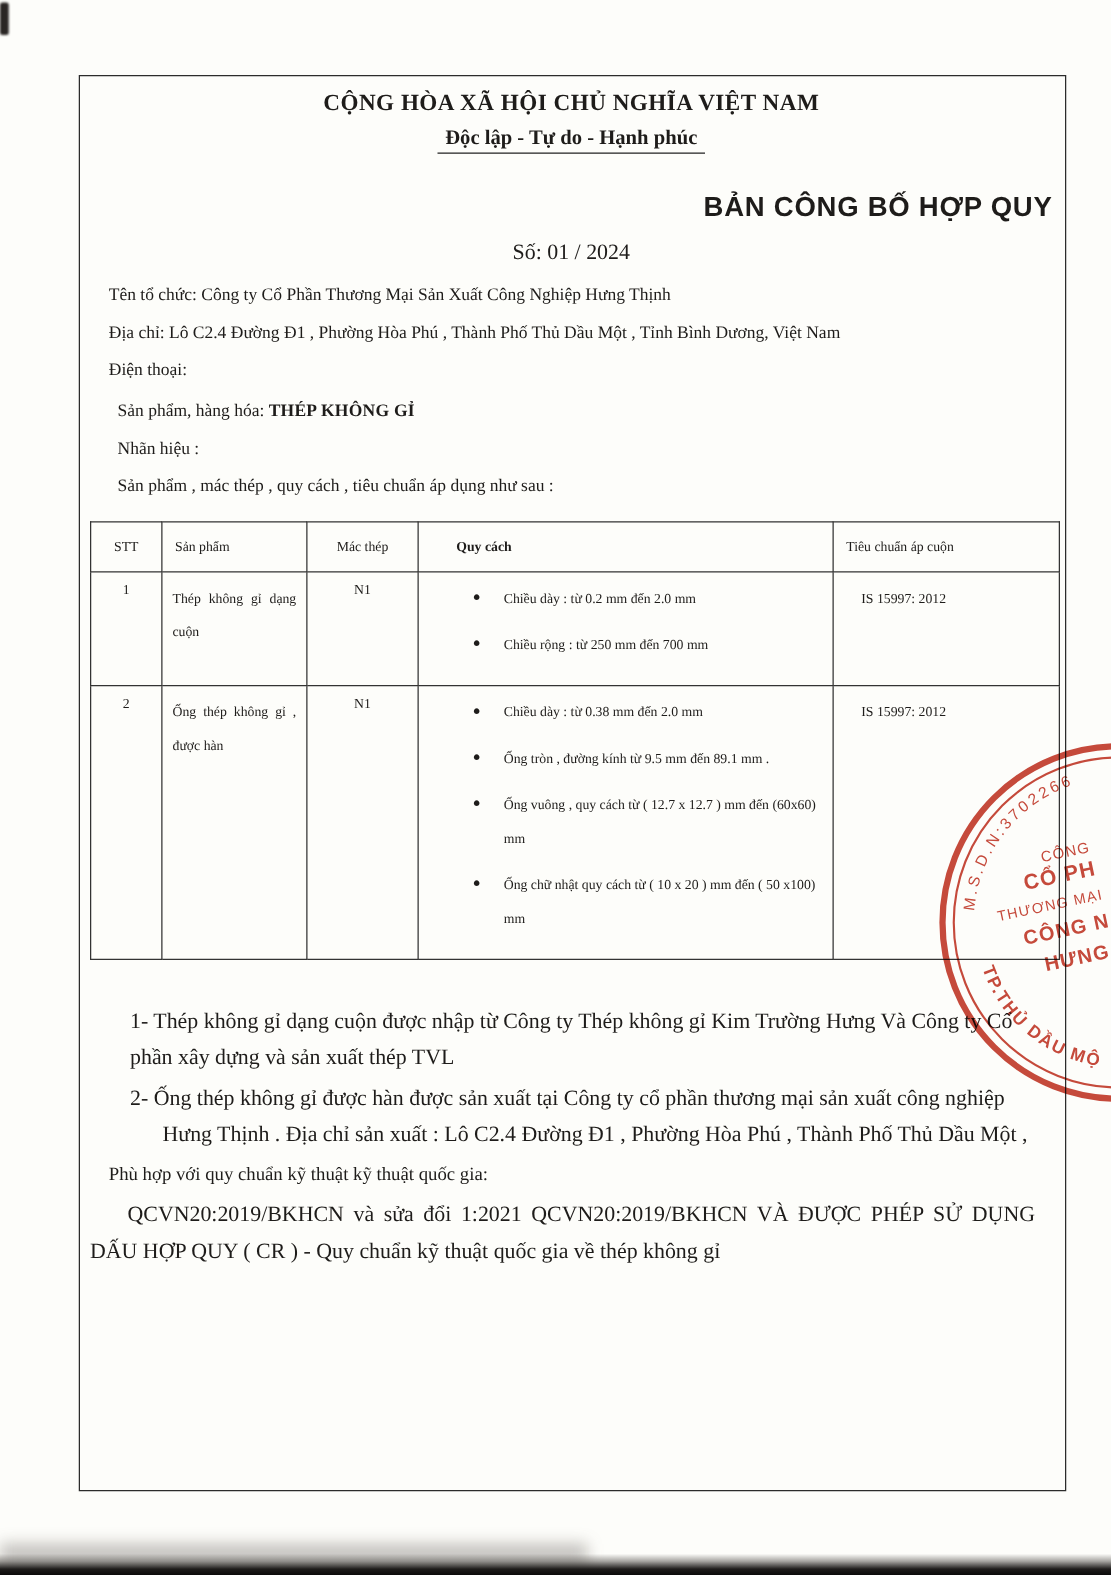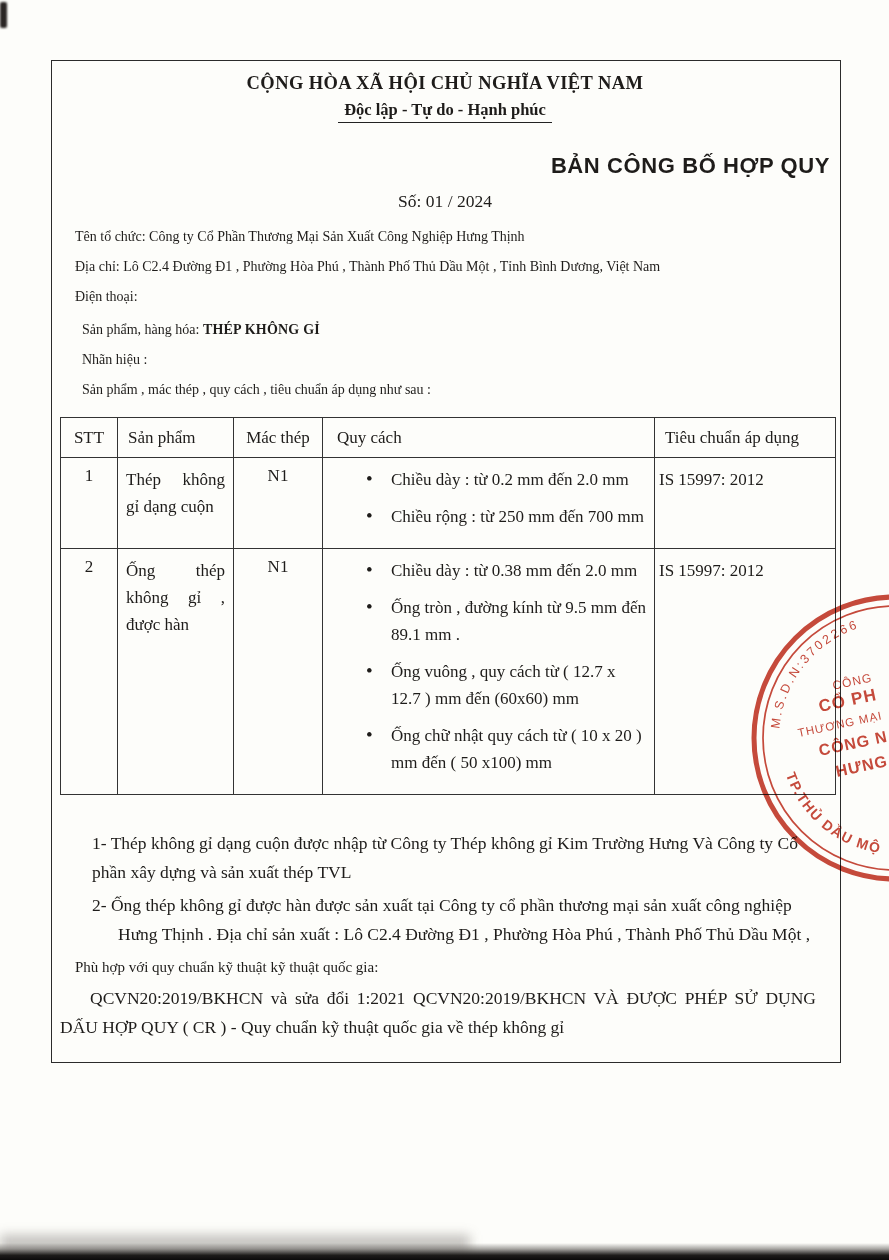--- a/index.html
+++ b/index.html
@@ -1,49 +1,49 @@
 <!DOCTYPE html>
 <html><head>
 <meta charset="utf-8">
 <style>
   * { margin:0; padding:0; box-sizing:border-box; }
   html,body { background:#ffffff; }
   body { font-family:"Liberation Serif","DejaVu Serif",serif; color:#1e1c1a; }
 
   .screen { position:relative; width:889px; height:1260px; background:#fdfdfa; overflow:hidden; }
 
-  .frame { position:absolute; left:51px; top:60px; width:790px; height:1003px;
+  .frame { position:absolute; left:63px; top:60px; width:790px; height:1133px;
            border:1.5px solid #2b2b2b; padding:12px 10px 0 8px; background:transparent; }
 
   .nat-title { text-align:center; font-weight:bold; font-size:18.5px; letter-spacing:.4px; }
   .motto { text-align:center; font-weight:bold; font-size:16.5px; margin-top:6px; }
   .motto span { display:inline-block; border-bottom:1.6px solid #222; padding:0 6px 2px 6px; }
 
   .doc-title { text-align:right; font-weight:bold; font-size:22px; letter-spacing:.6px;
                margin-top:30px; font-family:"Liberation Sans","DejaVu Sans",sans-serif; }
   .doc-number { text-align:center; font-size:17.5px; margin-top:12px; }
 
   .para { font-size:14px; line-height:30px; margin-left:15px; margin-right:4px; }
   .first-para { margin-top:10px; }
   .product-line { margin-top:3px; margin-left:22px; }
   .product-line b { letter-spacing:.2px; }
   .indent2 { margin-left:22px; }
 
-  table { width:100%; border-collapse:collapse; margin-top:12px; font-size:17px; table-layout:fixed; }
+  table { width:100%; border-collapse:collapse; margin-top:12px; font-size:11px; table-layout:fixed; }
   th, td { border:1.5px solid #333; vertical-align:top; text-align:left; padding:8px 10px; }
   th { font-weight:normal; vertical-align:middle; height:40px; }
   col.c-stt { width:57px; } col.c-sp { width:116px; } col.c-mt { width:89px; }
   col.c-qc { width:332px; } col.c-tc { width:181px; }
   .cell-center { text-align:center; }
   td.product-cell { text-align:justify; padding:8px 8px; line-height:27px; }
   td.specs-cell { padding:8px 6px 8px 14px; }
   td.specs-cell ul { list-style:none; }
   td.specs-cell li { position:relative; padding-left:54px; line-height:27px; margin-bottom:10px; }
   td.specs-cell li::before { content:"•"; position:absolute; left:29px; top:-1px; font-size:19px; }
-  td.standard-cell { padding-left:4px; line-height:27px; }
+  td.standard-cell { padding-left:22px; line-height:27px; }
 
   .notes { margin-top:34px; font-size:17.5px; line-height:29px; margin-left:32px; margin-right:2px; }
   .note { margin-bottom:4px; }
   .note.hang { padding-left:26px; text-indent:-26px; }
   .province { font-size:17.5px; line-height:29px; margin-left:15px; margin-top:2px; }
   .conformity-intro { font-size:15px; line-height:29px; margin-left:15px; margin-top:2px; }
   .conformity-detail { font-size:17.5px; line-height:29px; margin-top:2px; text-align:justify;
                        text-indent:30px; margin-right:14px; }
 
   .stamp { position:absolute; left:745px; top:588px; width:300px; height:300px;
@@ -86,22 +86,22 @@
           <col class="c-sp">
           <col class="c-mt">
           <col class="c-qc">
           <col class="c-tc">
       </colgroup>
       <thead>
         <tr>
           <th class="cell-center">STT</th>
           <th>Sản phẩm</th>
           <th class="cell-center">Mác thép</th>
-          <th style="padding-left:14px;">Quy cách</th>
-          <th style="padding-left:10px;">Tiêu chuẩn áp dụng</th>
+          <th style="padding-left:30px;font-weight:bold;">Quy cách</th>
+          <th style="padding-left:10px;">Tiêu chuẩn áp cuộn</th>
         </tr>
       </thead>
       <tbody>
         <tr>
           <td class="cell-center">1</td>
           <td class="product-cell">Thép không gỉ dạng cuộn</td>
           <td class="cell-center">N1</td>
           <td class="specs-cell">
             <ul>
               <li>Chiều dày : từ 0.2 mm đến 2.0 mm</li>

